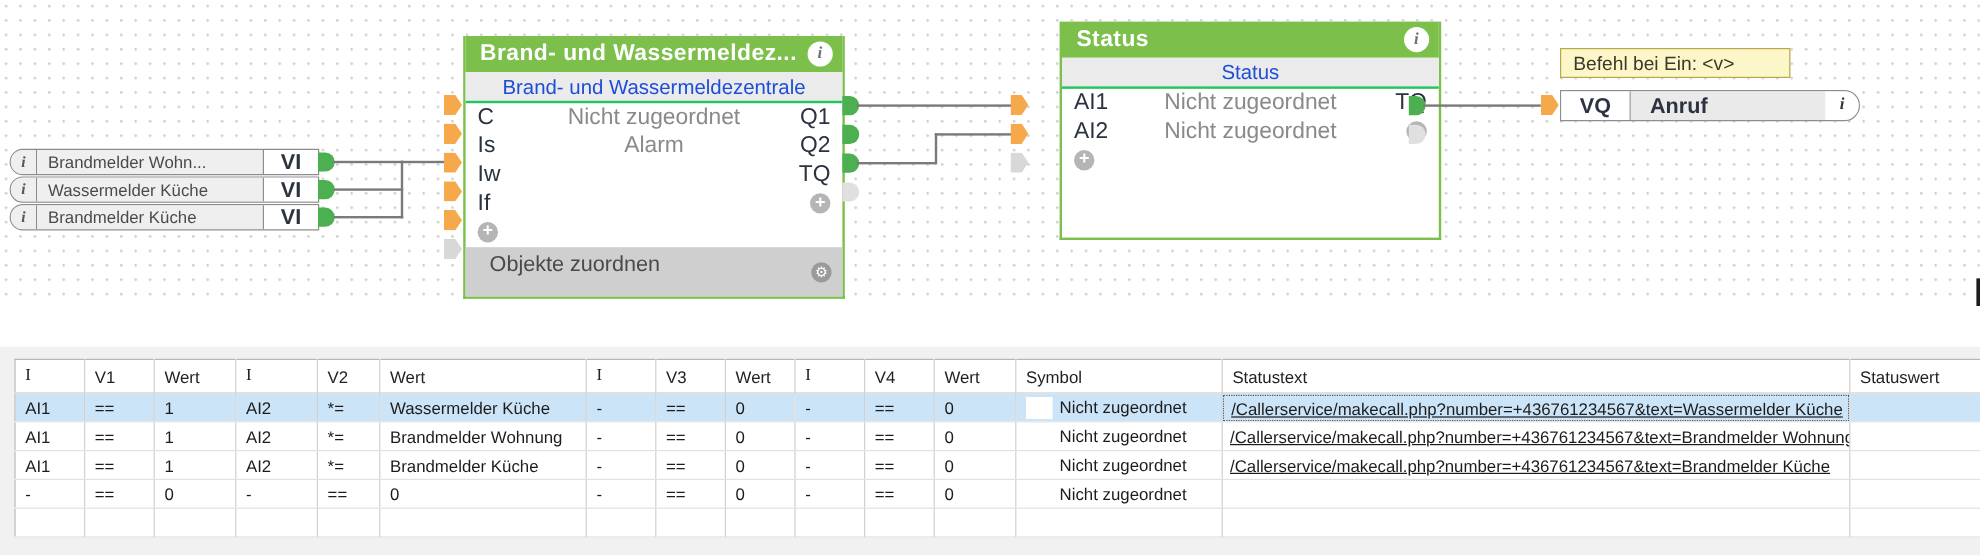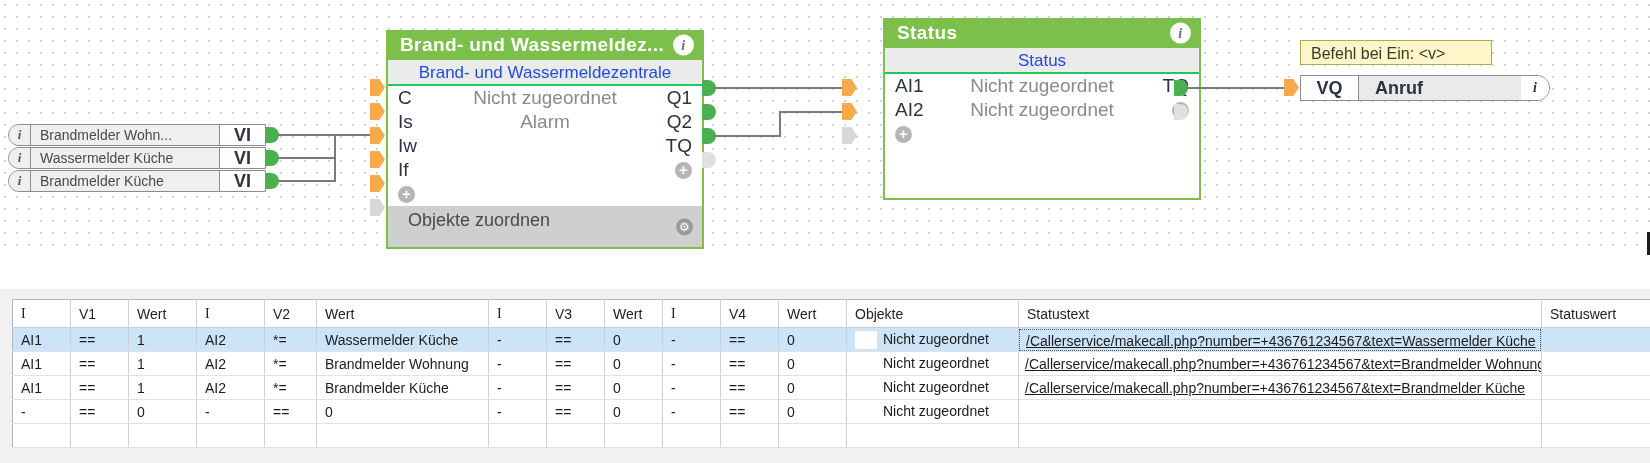--- a/index.html
+++ b/index.html
@@ -413,21 +413,21 @@
           <th>Wert</th>
           <th class="col-I">I</th>
           <th>V2</th>
           <th>Wert</th>
           <th class="col-I">I</th>
           <th>V3</th>
           <th>Wert</th>
           <th class="col-I">I</th>
           <th>V4</th>
           <th>Wert</th>
-          <th>Objekte</th>
+          <th>Symbol</th>
           <th>Statustext</th>
           <th>Statuswert</th>
         </tr>
       </thead>
       <tbody>
         <tr class="sel">
           <td>AI1</td>
           <td>==</td>
           <td>1</td>
           <td>AI2</td>

